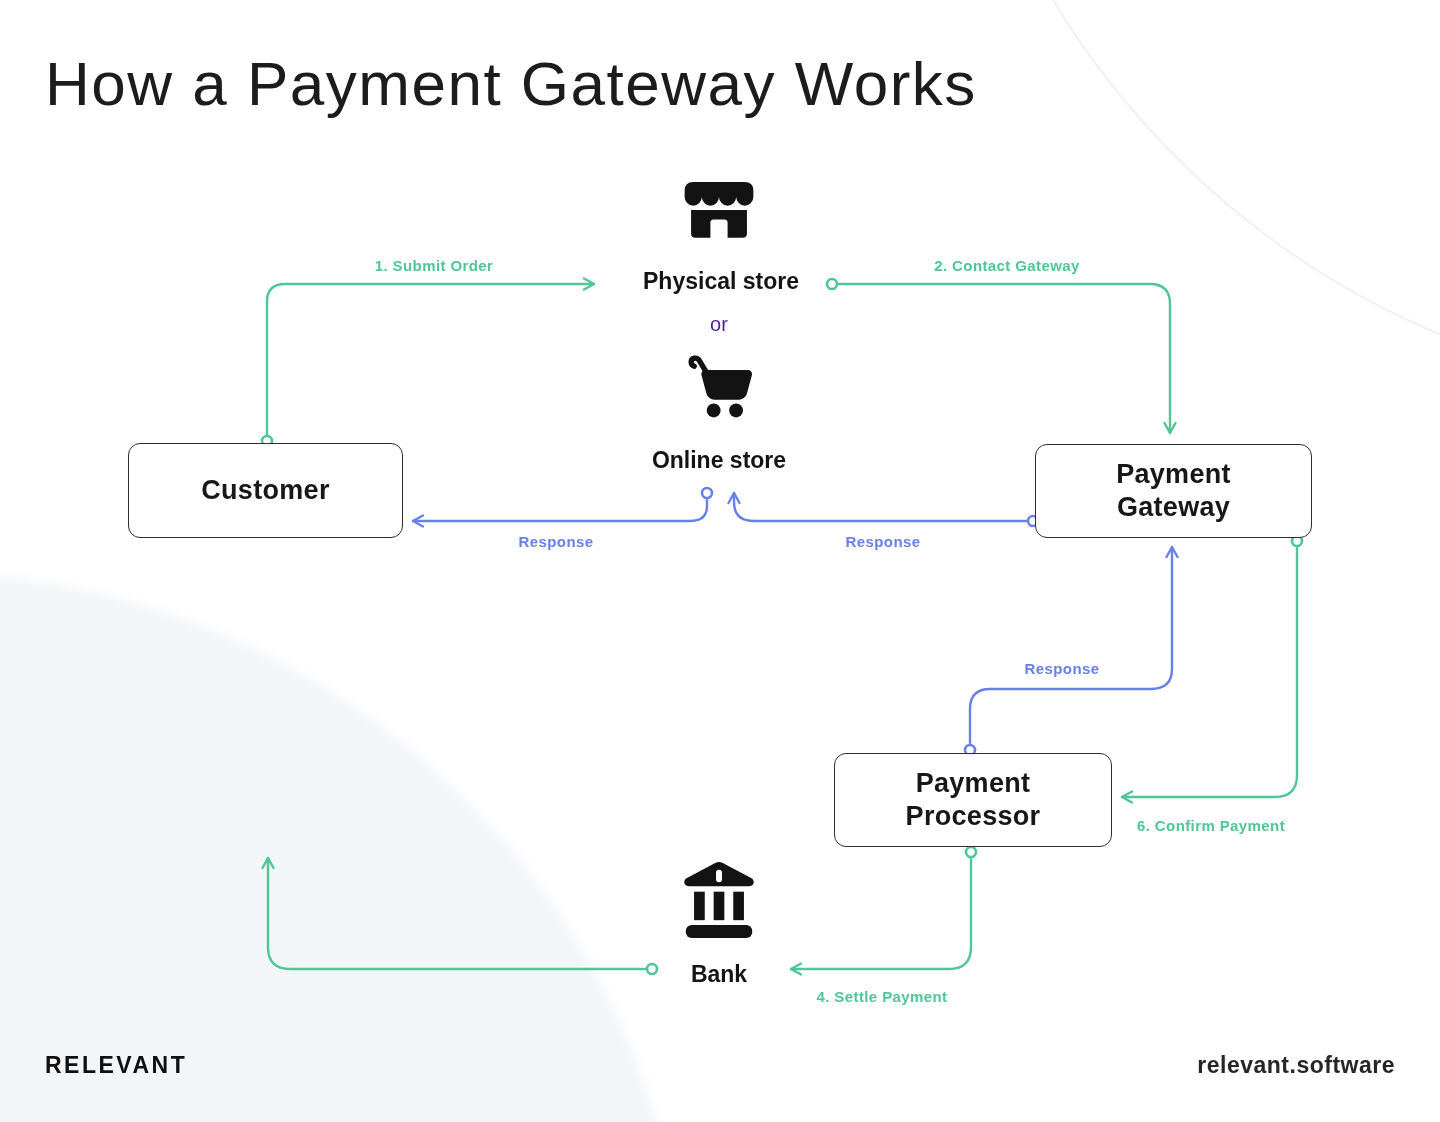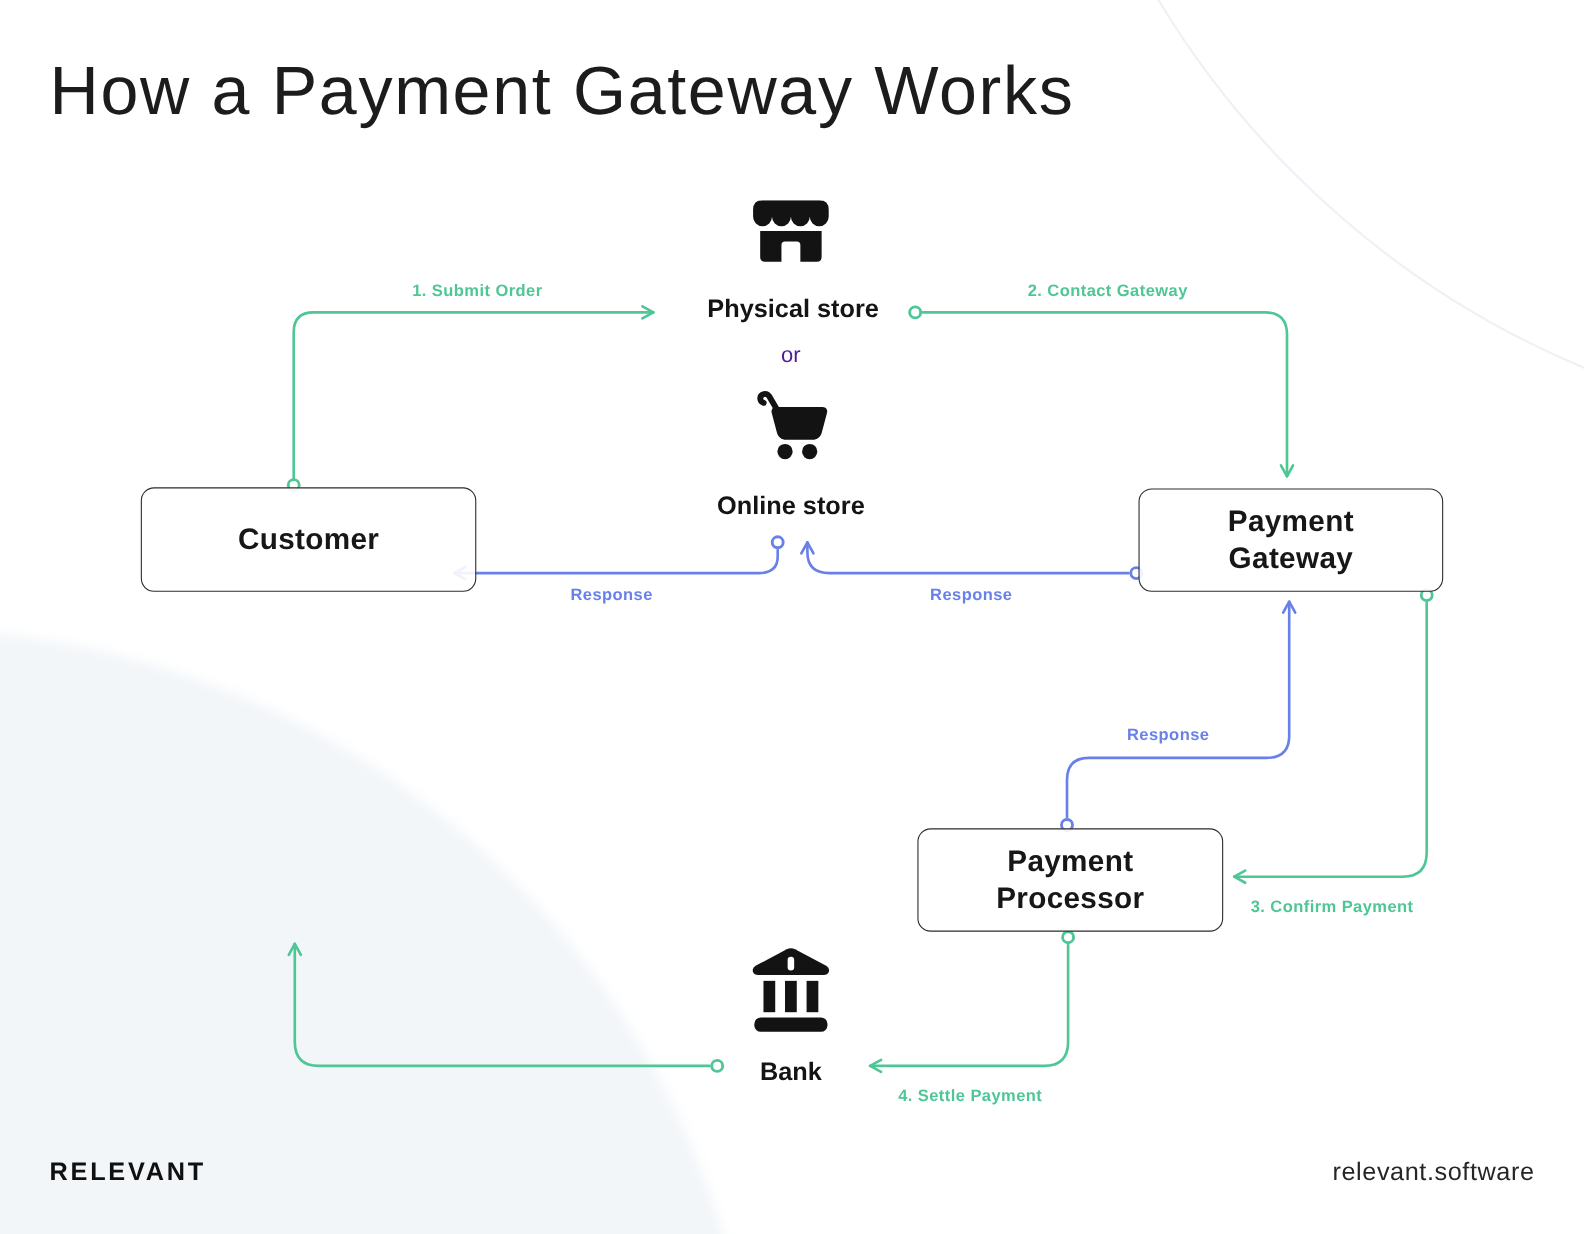--- a/index.html
+++ b/index.html
@@ -71,21 +71,21 @@
     letter-spacing: 0.3px;
   }
   .icon { position: absolute; transform: translateX(-50%); z-index: 2; }
   .footer-brand {
     position: absolute; left: 45px; top: 1052px;
     font-size: 23px; font-weight: 800; letter-spacing: 2.5px;
     color: #101010; z-index: 2;
   }
   .footer-site {
     position: absolute; right: 45px; top: 1052px;
-    font-size: 23px; font-weight: 400; letter-spacing: 0.5px;
+    font-size: 23px; font-weight: 700; letter-spacing: 0.5px;
     color: #262626; z-index: 2;
   }
 </style>
 </head>
 <body>
 
 <div class="canvas">
 
   <div class="bg-blob"></div>
   <div class="bg-arc"></div>
@@ -117,21 +117,21 @@
     <circle class="dot flow" cx="1297" cy="541" r="5"></circle>
     <circle class="dot flow" cx="971" cy="852" r="5"></circle>
     <circle class="dot flow" cx="652" cy="969" r="5"></circle>
     <circle class="dot resp" cx="707" cy="493" r="5"></circle>
     <circle class="dot resp" cx="1033" cy="521" r="5"></circle>
     <circle class="dot resp" cx="970" cy="750" r="5"></circle>
   </svg>
 
   <span class="edge-label green" style="left:434px; top:265px">1. Submit Order</span>
   <span class="edge-label green" style="left:1007px; top:265px">2. Contact Gateway</span>
-  <span class="edge-label green" style="left:1211px; top:825px">3. Confirm Payment</span>
+  <span class="edge-label green" style="left:1211px; top:825px">6. Confirm Payment</span>
   <span class="edge-label green" style="left:882px; top:996px">4. Settle Payment</span>
   <span class="edge-label blue" style="left:556px; top:541px">Response</span>
   <span class="edge-label blue" style="left:883px; top:541px">Response</span>
   <span class="edge-label blue" style="left:1062px; top:668px">Response</span>
 
   <div class="icon" style="left:719px; top:182px">
     <svg width="70" height="58" viewBox="0 0 64 54" fill="#131313">
       <path d="M0 14 V8 Q0 0 8 0 H56 Q64 0 64 8 V14 A8 8 0 0 1 48 14 A8 8 0 0 1 32 14 A8 8 0 0 1 16 14 A8 8 0 0 1 0 14 Z"></path>
       <path d="M6 26 H58 V48 Q58 52 54 52 H40 V38 Q40 35 37 35 H27 Q24 35 24 38 V52 H10 Q6 52 6 48 Z"></path>
     </svg>
@@ -143,21 +143,21 @@
   <div class="icon" style="left:719px; top:355px">
     <svg width="70" height="64" viewBox="0 0 64 60">
       <path d="M19 14 H59 C62 14 63.5 16.5 62.8 19 L58.4 35.5 C57.4 39.5 54.4 42 50.4 42 H28 C24 42 21 39.5 20 35.5 L15.6 19 C15 16.5 16.5 14 19 14 Z" fill="#131313"></path>
       <circle cx="27" cy="52" r="6.5" fill="#131313"></circle>
       <circle cx="48" cy="52" r="6.5" fill="#131313"></circle>
       <path d="M20 16 L13.5 5 Q12 2.5 9 3 Q5.6 3.8 5.9 7.1 Q6.1 9.7 8.8 10.5" fill="none" stroke="#131313" stroke-width="5" stroke-linecap="round"></path>
     </svg>
   </div>
   <span class="node-label" style="left:719px; top:460px">Online store</span>
 
-  <div class="node-box" style="left:128px; top:443px; width:305px; height:95px">
+  <div class="node-box" style="left:128px; top:443px; width:275px; height:95px">
     <span class="node-box-label">Customer</span>
   </div>
 
   <div class="node-box" style="left:1035px; top:444px; width:277px; height:94px">
     <span class="node-box-label">Payment
 Gateway</span>
   </div>
 
   <div class="node-box" style="left:834px; top:753px; width:278px; height:94px">
     <span class="node-box-label">Payment

